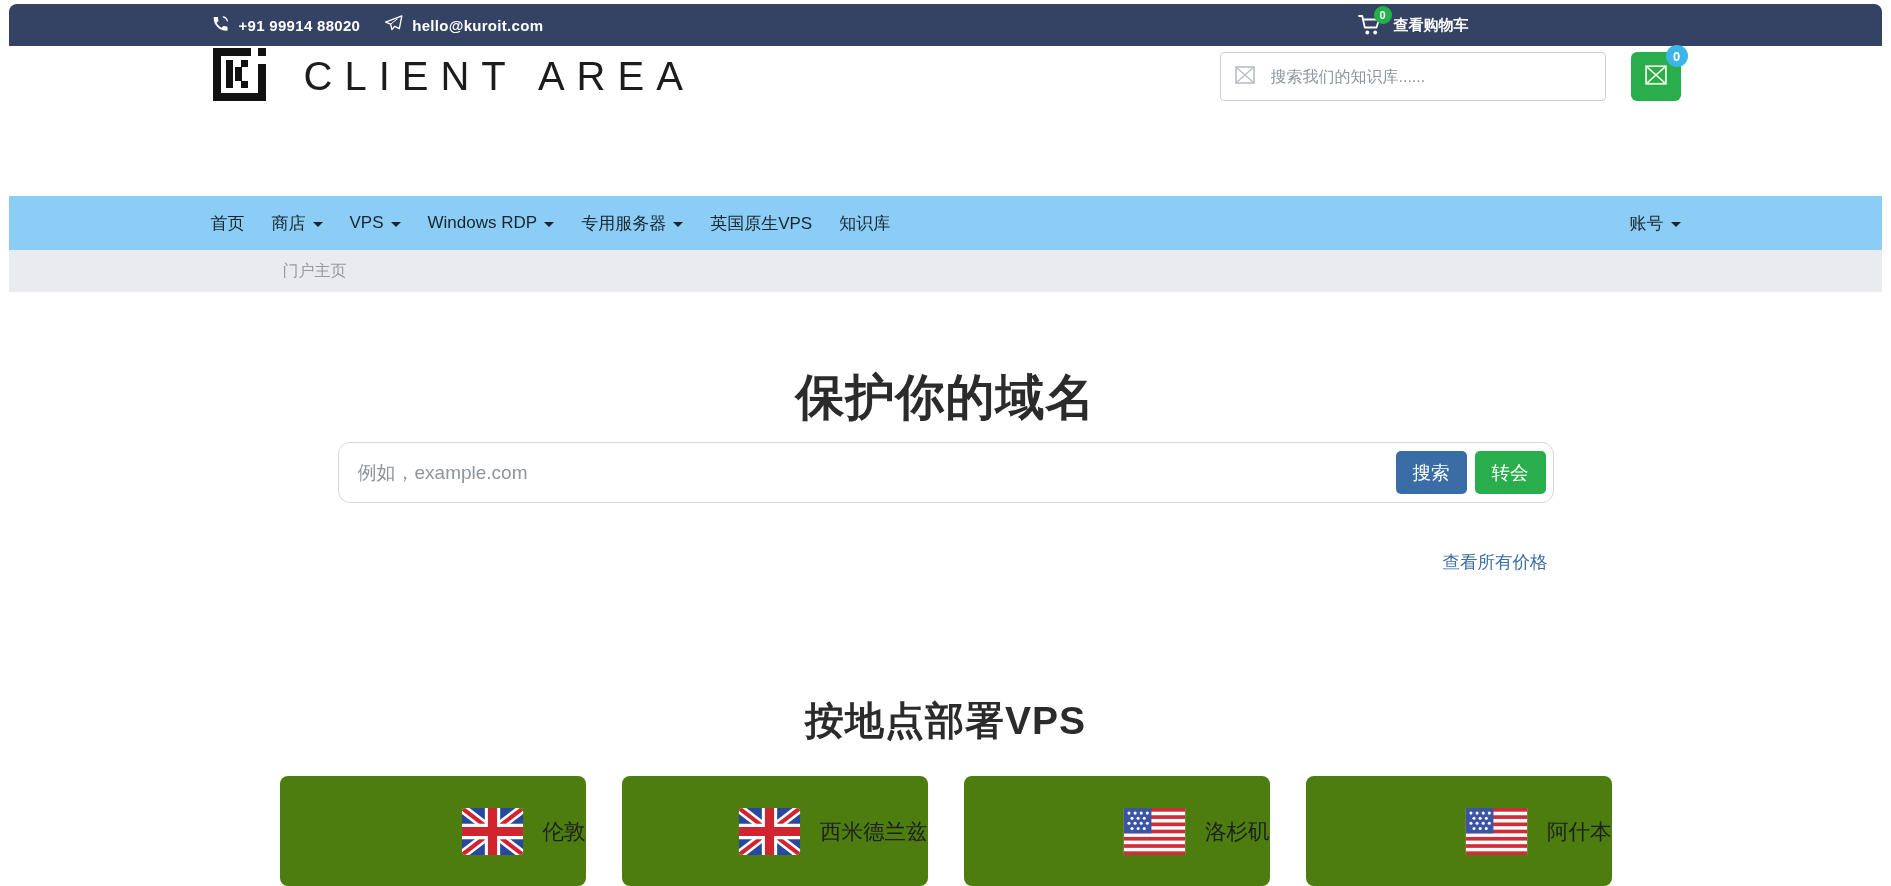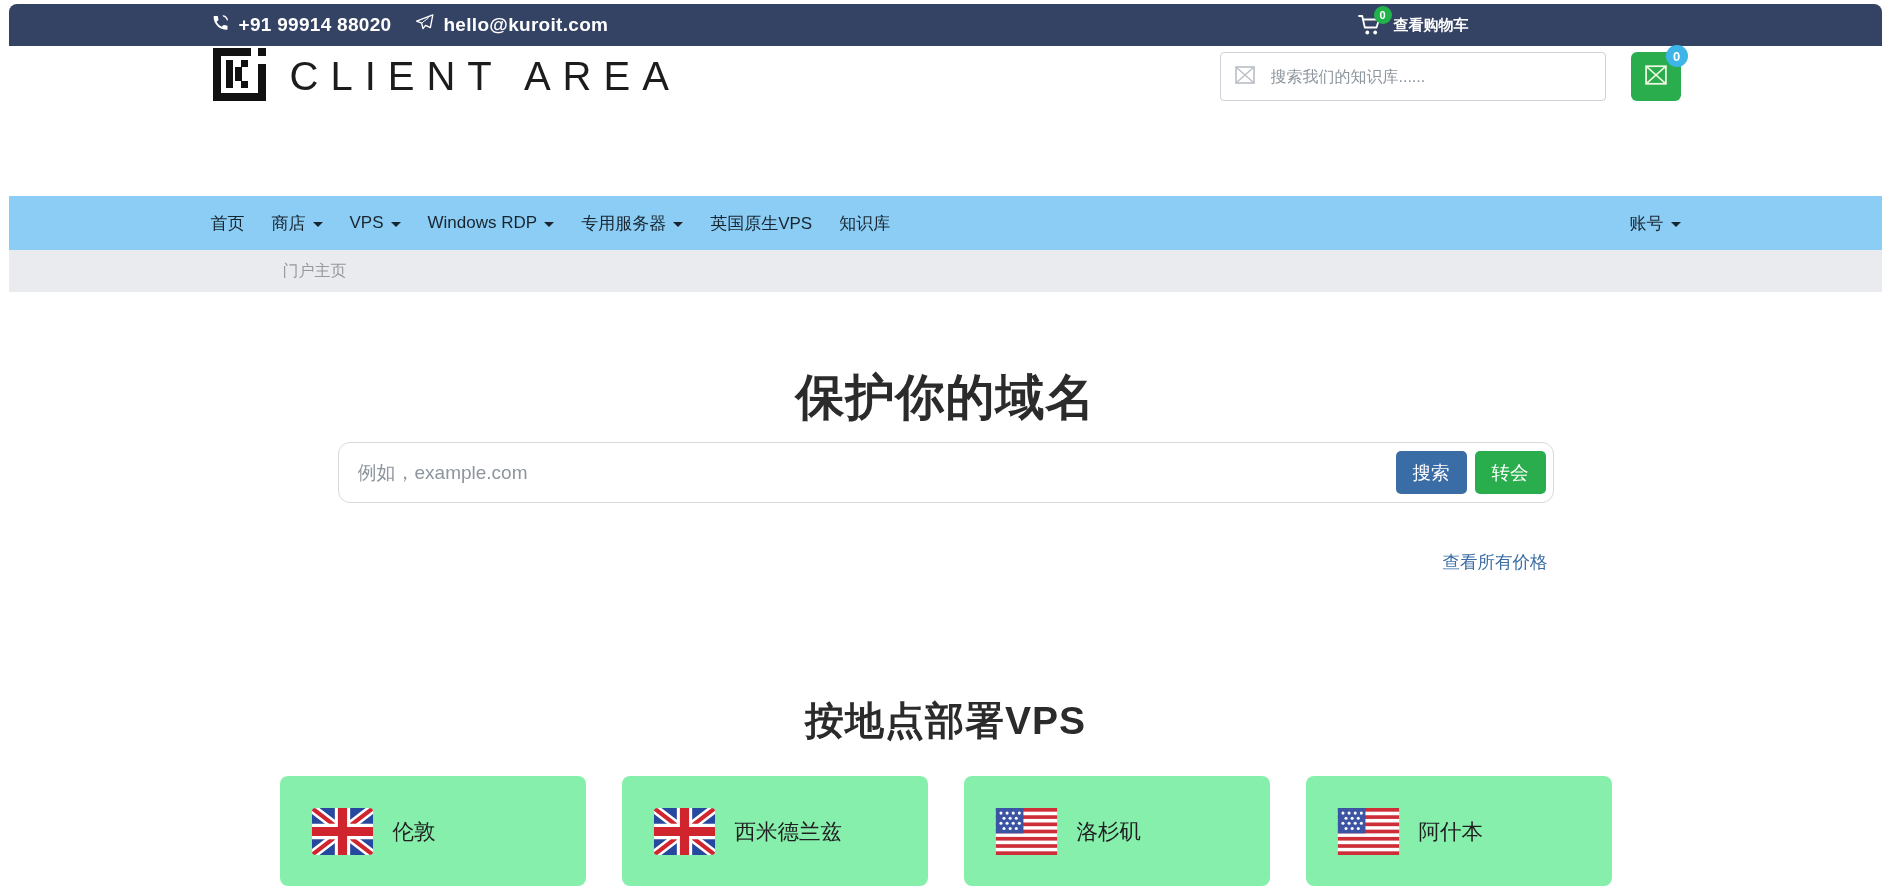--- a/index.html
+++ b/index.html
@@ -3,31 +3,31 @@
 <meta charset="utf-8">
 <style>
   * { box-sizing: border-box; margin: 0; padding: 0; }
   html,body { background:#fff; font-family:"Liberation Sans", sans-serif; }
   .page { margin:4px 9px 0; border-bottom:1px solid #d8d8d8; padding-bottom:30px; }
   .container { width:1470px; margin:0 auto; display:flex; align-items:center; }
 
   
   .topbar { height:42px; background:var(--c-topbar,#344264); border-radius:8px 8px 0 0; color:#fff; }
   .topbar .container { height:100%; }
-  .tb-item { display:flex; align-items:center; gap:9px; font-size:19px; font-weight:600; letter-spacing:.3px; }
+  .tb-item { display:flex; align-items:center; gap:9px; font-size:15px; font-weight:600; letter-spacing:.3px; }
   .tb-item + .tb-item { margin-left:24px; }
   .tb-right { margin-left:auto; margin-right:212px; display:flex; align-items:center; gap:10px; font-size:15px; font-weight:600; }
   .cart-wrap { position:relative; width:26px; height:22px; }
   .badge { position:absolute; display:flex; align-items:center; justify-content:center;
            border-radius:50%; color:#fff; font-weight:700; }
   .cart-badge { top:-8px; right:-8px; width:18px; height:18px; background:var(--c-badge-green,#22b24c); font-size:11px; }
 
   
   .header { height:150px; background:#fff; }
-  .logo { display:flex; align-items:center; gap:22px; cursor:pointer; }
+  .logo { display:flex; align-items:center; gap:36px; cursor:pointer; }
   .logo-text { font-size:40px; font-weight:300; letter-spacing:12px; color:#1c1c1c; white-space:nowrap; }
   .kb-search { margin-left:auto; width:386px; height:49px; border:1px solid #ccd2d8; border-radius:4px;
                display:flex; align-items:center; padding:0 14px; background:#fff; }
   .kb-search input { border:0; outline:none; flex:1; font-size:16px; color:#444; margin-left:16px;
                      font-family:"Liberation Sans",sans-serif; }
   .kb-search input::placeholder { color:#8d959d; }
   .notify-btn { position:relative; margin-left:25px; width:50px; height:49px; border:0; border-radius:6px;
                 background:var(--c-green,#2aad4d); display:flex; align-items:center; justify-content:center; cursor:pointer; }
   .notify-badge { top:-7px; right:-7px; width:22px; height:22px; background:var(--c-badge-blue,#3db5e8); font-size:13px; }
 
@@ -53,22 +53,22 @@
   .domain-form input::placeholder { color:#8d959d; }
   .btn { height:43px; padding:0 17px; border:0; border-radius:5px; color:#fff; font-size:18.5px; cursor:pointer;
          font-family:"Liberation Sans",sans-serif; }
   .btn-search { background:var(--c-blue,#3a6da5); margin-right:8px; }
   .btn-transfer { background:var(--c-green,#2fa64b); }
   .pricing-row { width:1216px; margin:47px auto 0; text-align:right; padding-right:6px; }
   .pricing-link { color:var(--c-blue,#3a6da5); font-size:17.5px; text-decoration:none; cursor:pointer; }
 
   .vps-title { margin-top:120px; text-align:center; font-size:39px; font-weight:700; color:#2b2b2b; letter-spacing:1px; }
   .cards { width:1332px; margin:28px auto 0; display:flex; gap:36px; }
-  .card { flex:1; height:110px; background:#86efac; border-radius:8px; display:flex; align-items:center;
-          padding-left:31px; cursor:pointer; }
+  .card { flex:1; height:110px; background:#4d7c0f; border-radius:8px; display:flex; align-items:center;
+          padding-left:31px; cursor:pointer;justify-content:flex-end; }
   .flag { width:63px; height:47px; flex:0 0 63px; }
   .flag svg { display:none; width:63px; height:47px; }
   .flag[data-flagtype="gb"] .fl-gb { display:block; }
   .flag[data-flagtype="us"] .fl-us { display:block; }
   .card-label { margin-left:19px; font-size:21.5px; color:#1f1f1f; }
 </style>
 </head>
 <body>
 
 <div class="page">

